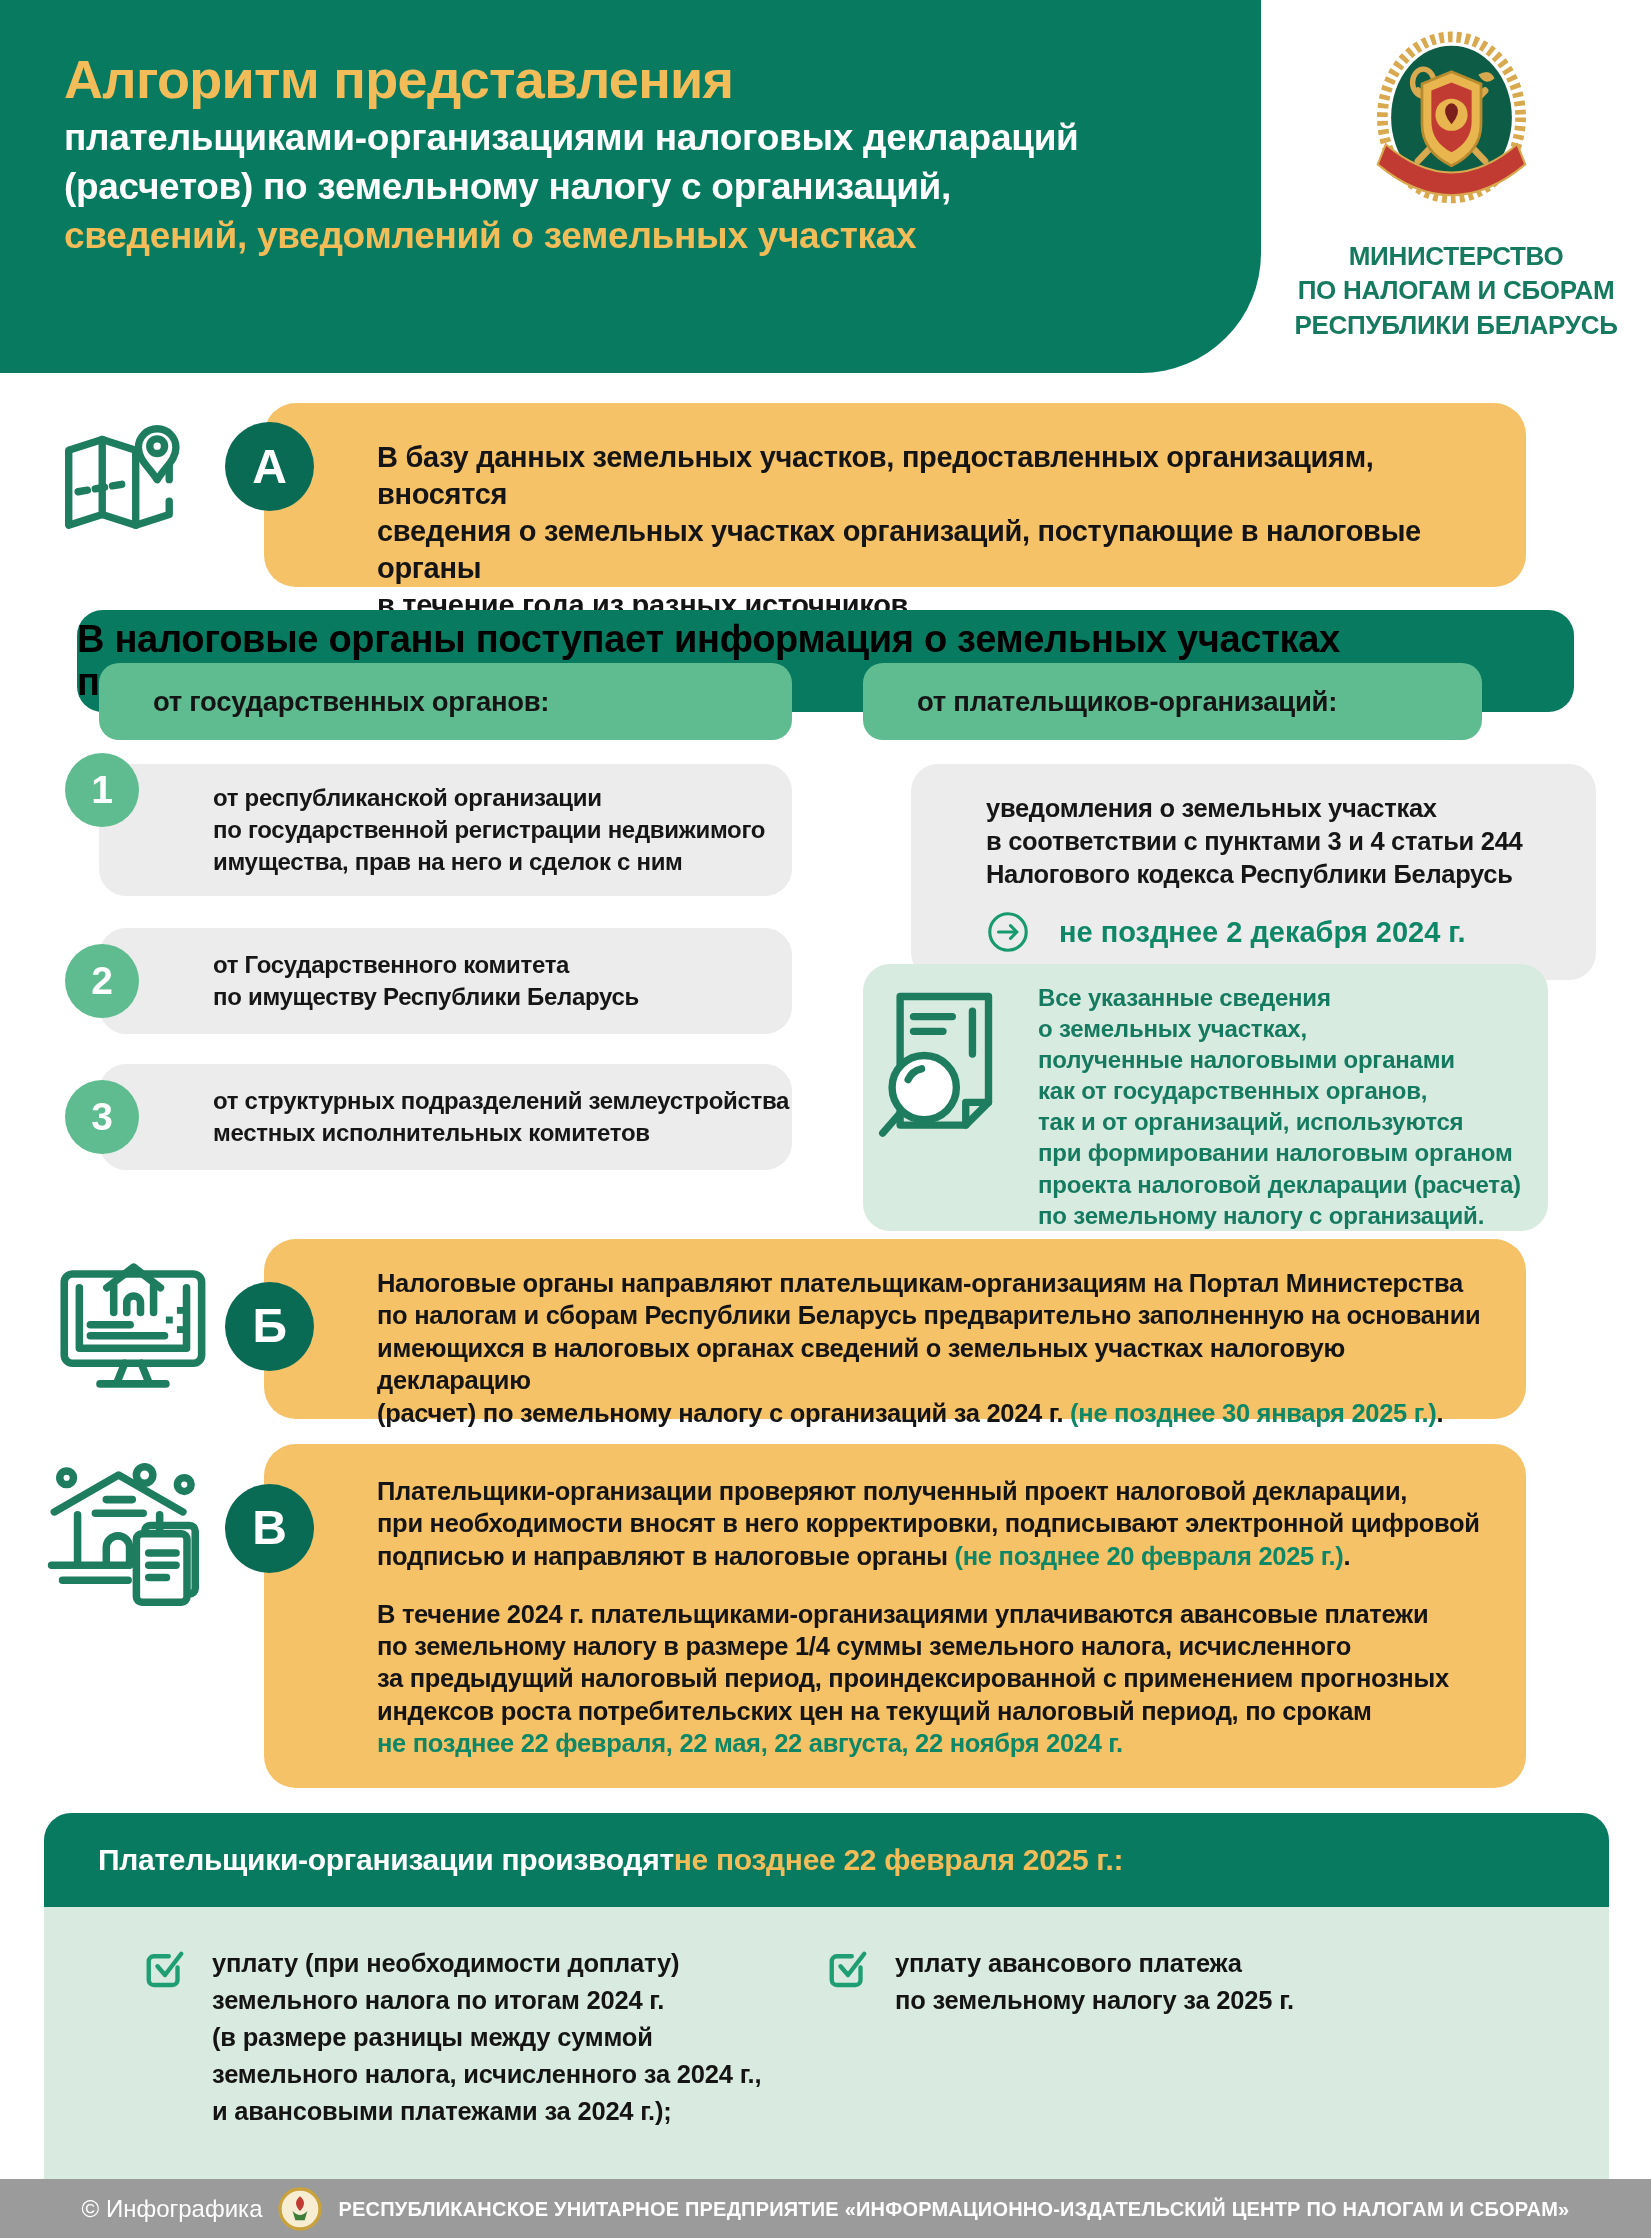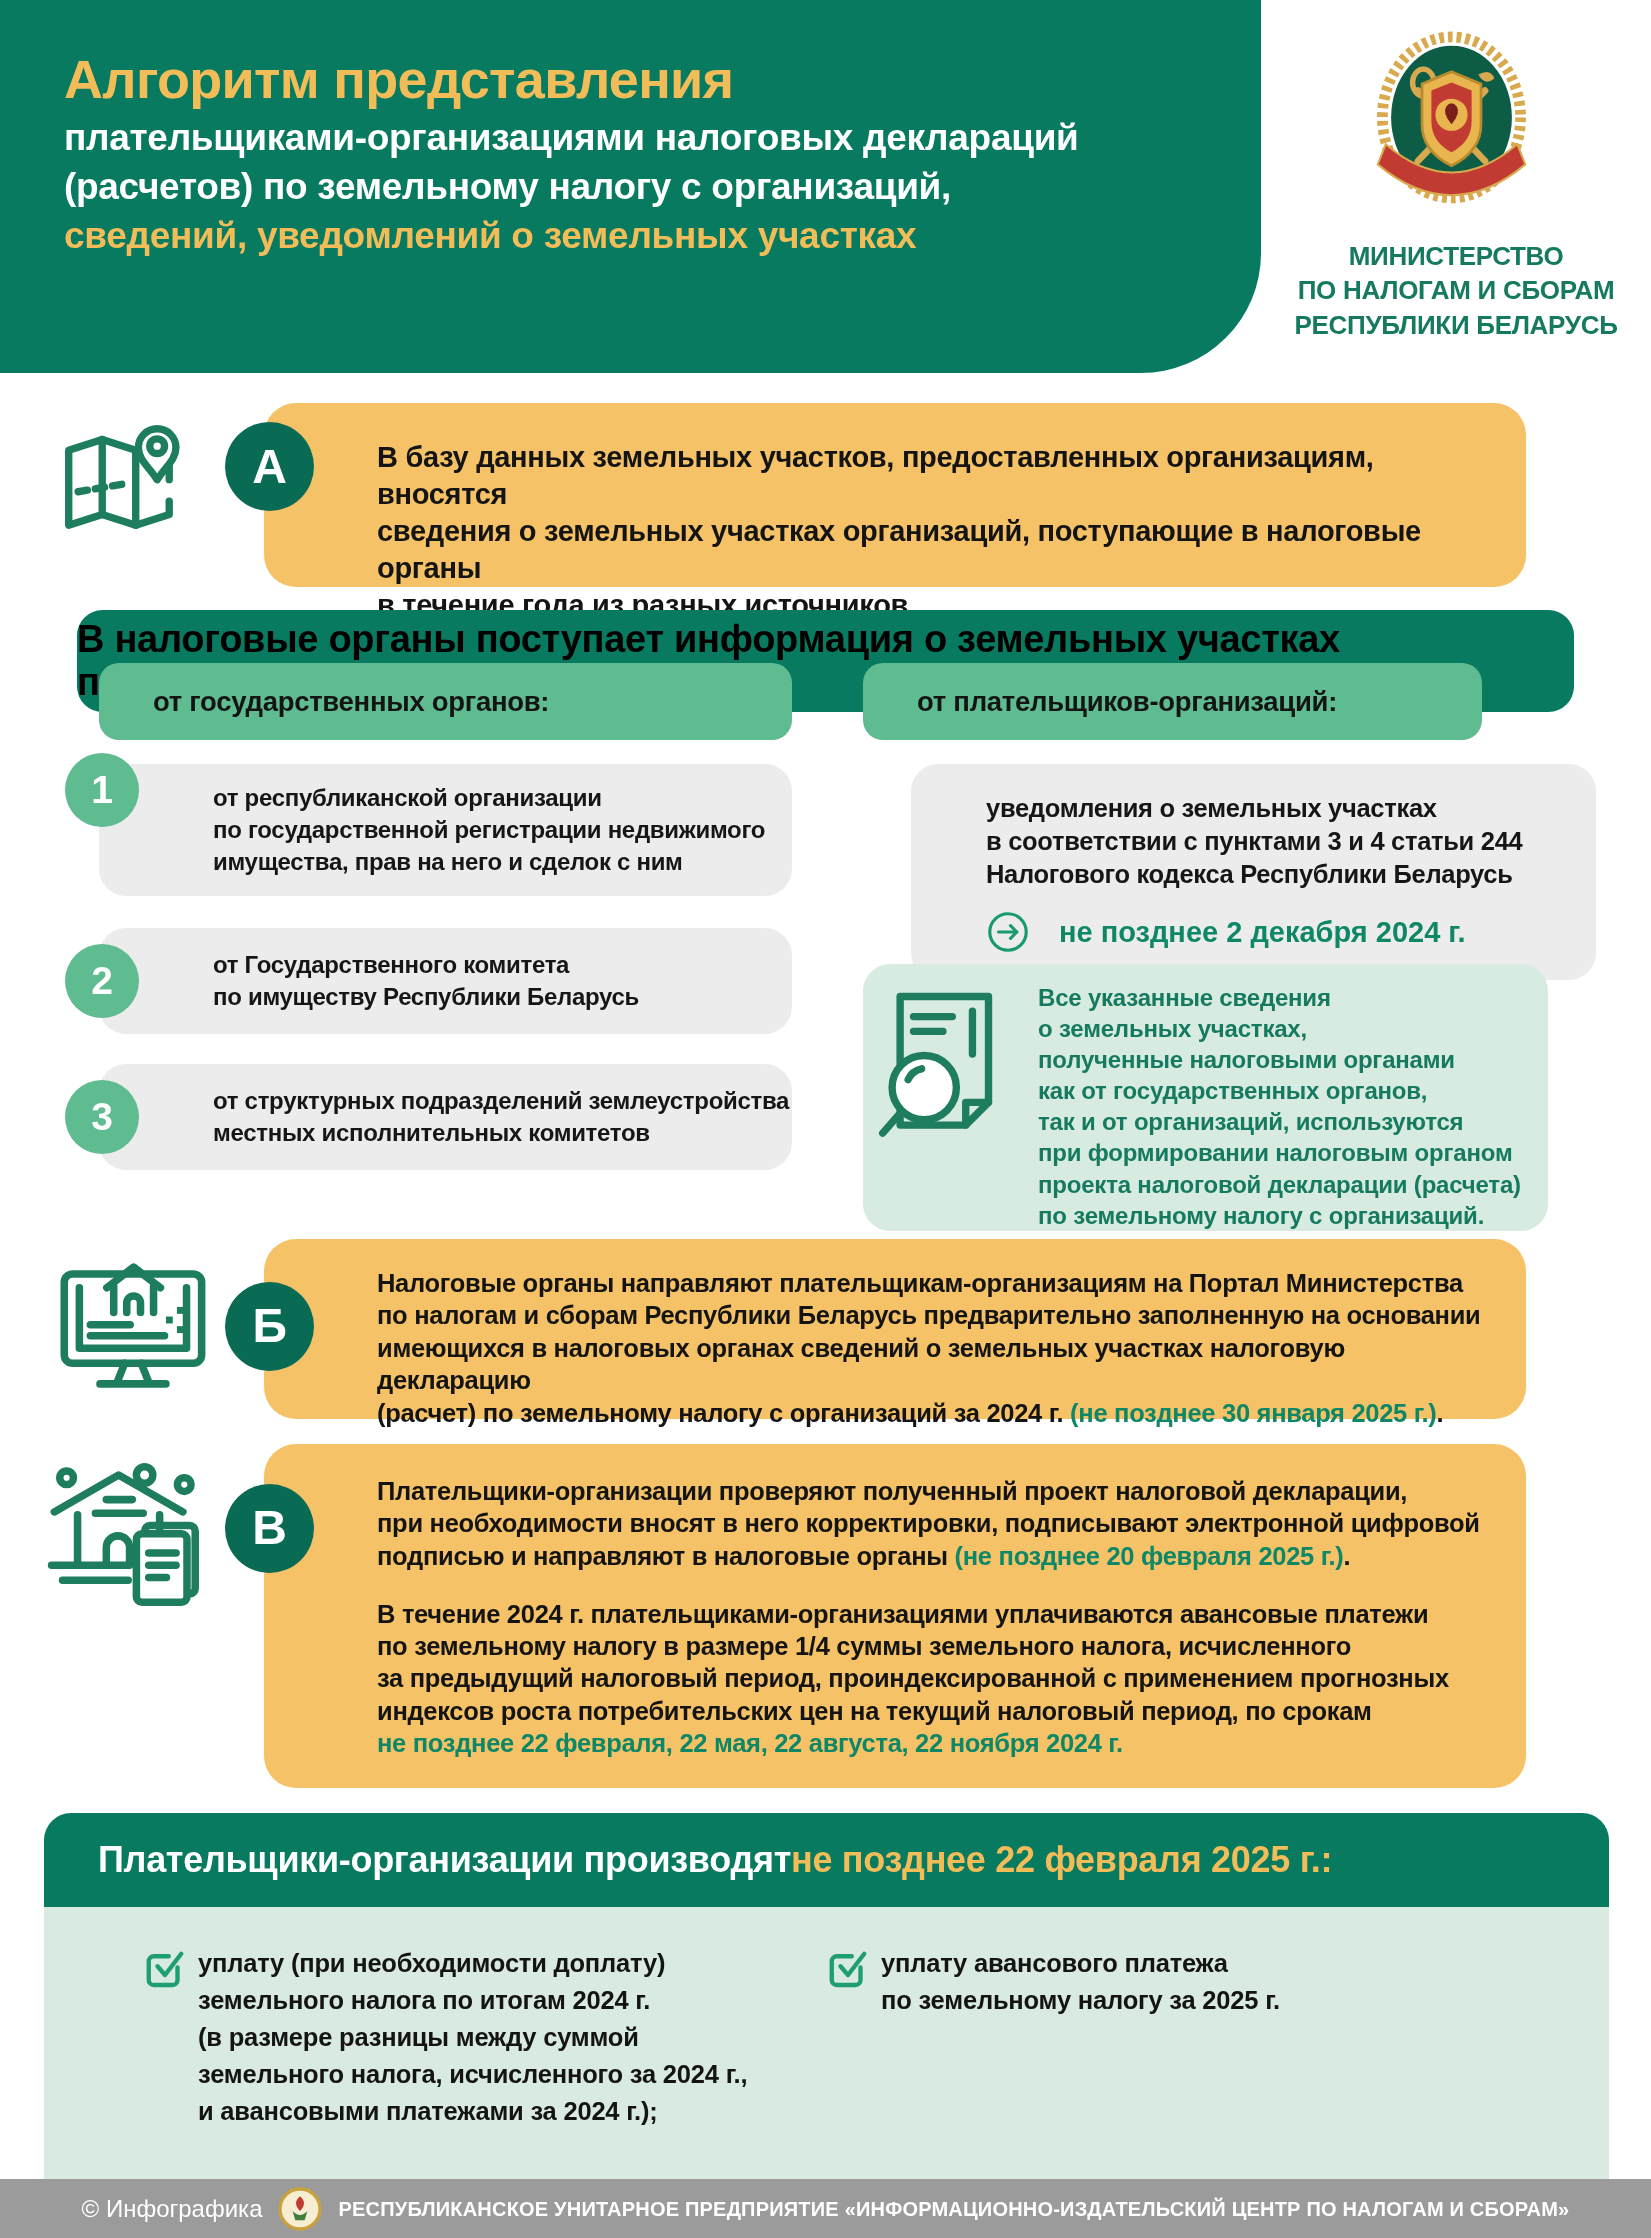--- a/index.html
+++ b/index.html
@@ -60,24 +60,24 @@
 
   .note-card{position:absolute;left:863px;top:964px;width:685px;height:267px;
     background:#d7ebe0;border-radius:27px;}
   .note-icon{position:absolute;left:9.4px;top:23px;width:154px;height:161px;}
   .note-text{position:absolute;left:175px;top:17.5px;width:504px;font-size:24px;line-height:1.3;
     color:#157a5f;letter-spacing:-0.2px;}
 
   
   .banner2{position:absolute;left:44px;top:1813px;width:1565px;height:94px;background:#077a60;
     border-radius:27px 27px 0 0;display:flex;align-items:center;padding-left:54px;
-    box-sizing:border-box;font-size:36px;color:#ffffff;letter-spacing:-0.3px;}
+    box-sizing:border-box;font-size:30px;color:#ffffff;letter-spacing:-0.3px;}
   .banner2 .orange{color:#f2bd59;}
   .panel{position:absolute;left:44px;top:1907px;width:1565px;height:272px;background:#d9eae0;}
-  .pay-item{position:absolute;top:38px;display:flex;gap:13px;align-items:flex-start;
+  .pay-item{position:absolute;top:38px;display:flex;gap:27px;align-items:flex-start;
     font-size:25.5px;line-height:1.45;color:#141414;letter-spacing:-0.2px;}
   .pay-1{left:101px;width:645px;}
   .pay-2{left:784px;width:631px;}
   .check{flex:0 0 auto;margin-top:1.3px;}
 
   
   .footer{position:absolute;left:0;top:2179px;width:1651px;height:60px;background:#9b9b9b;
     display:flex;align-items:center;justify-content:center;gap:16px;color:#ffffff;}
   .copyright{font-size:24px;font-weight:400;}
   .publisher{font-size:20px;letter-spacing:0.2px;}

